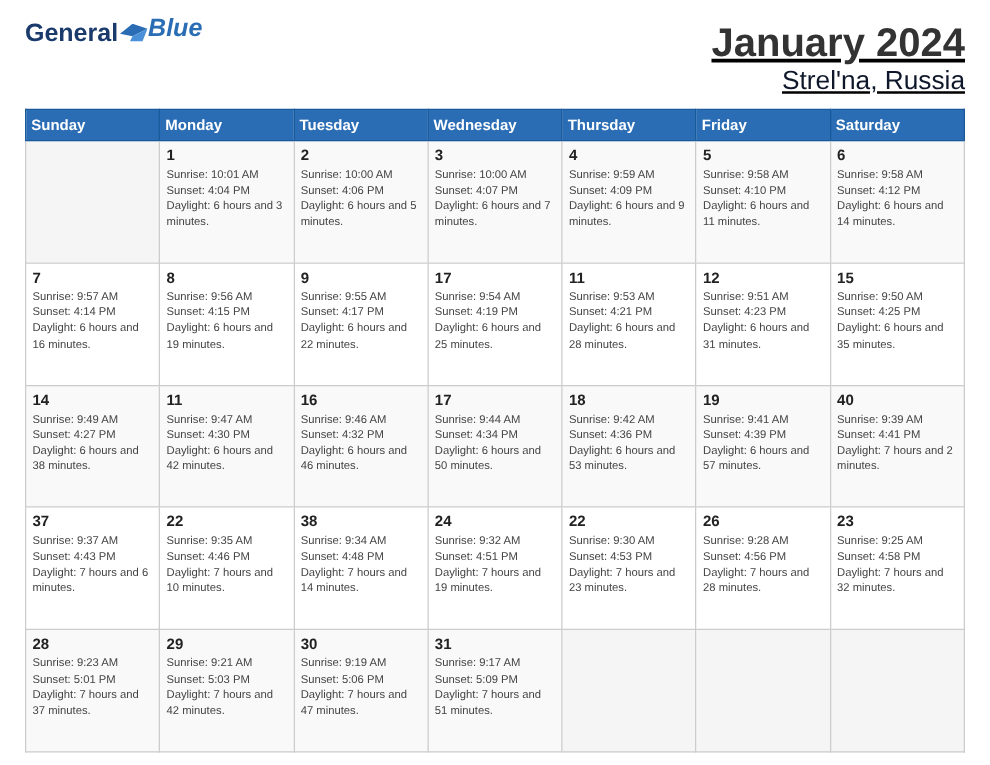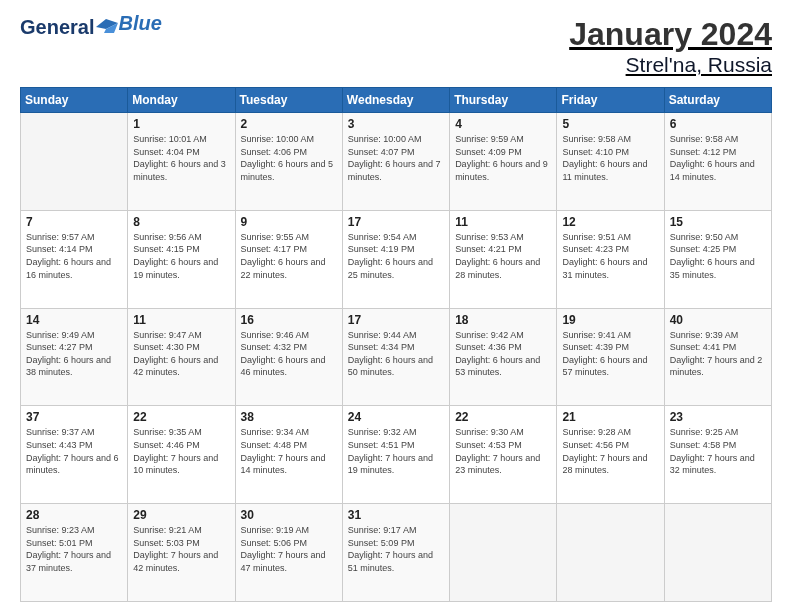--- a/index.html
+++ b/index.html
@@ -223,21 +223,21 @@
           </td>
           <td>
             <div class="day-number">24</div>
             <div class="day-info">Sunrise: 9:32 AM<br>Sunset: 4:51 PM<br>Daylight: 7 hours and 19 minutes.</div>
           </td>
           <td>
             <div class="day-number">22</div>
             <div class="day-info">Sunrise: 9:30 AM<br>Sunset: 4:53 PM<br>Daylight: 7 hours and 23 minutes.</div>
           </td>
           <td>
-            <div class="day-number">21</div>
+            <div class="day-number">26</div>
             <div class="day-info">Sunrise: 9:28 AM<br>Sunset: 4:56 PM<br>Daylight: 7 hours and 28 minutes.</div>
           </td>
           <td>
             <div class="day-number">23</div>
             <div class="day-info">Sunrise: 9:25 AM<br>Sunset: 4:58 PM<br>Daylight: 7 hours and 32 minutes.</div>
           </td>
         </tr>
         <tr>
           <td>
             <div class="day-number">28</div>

